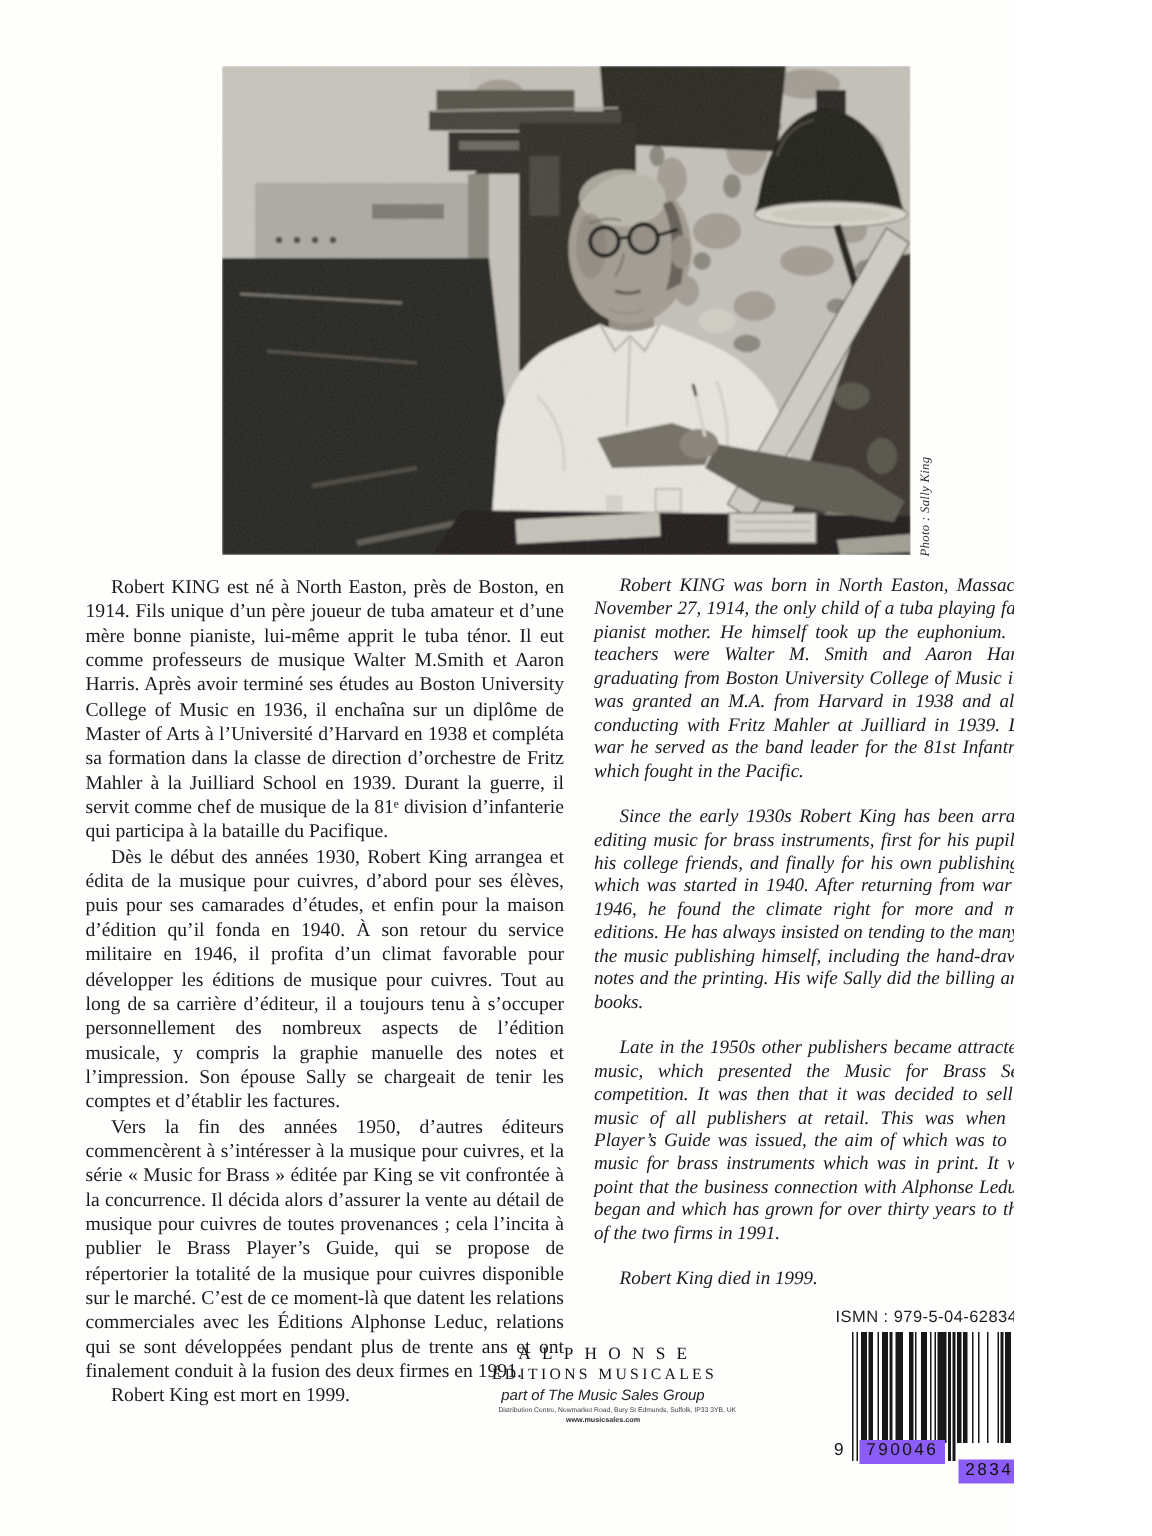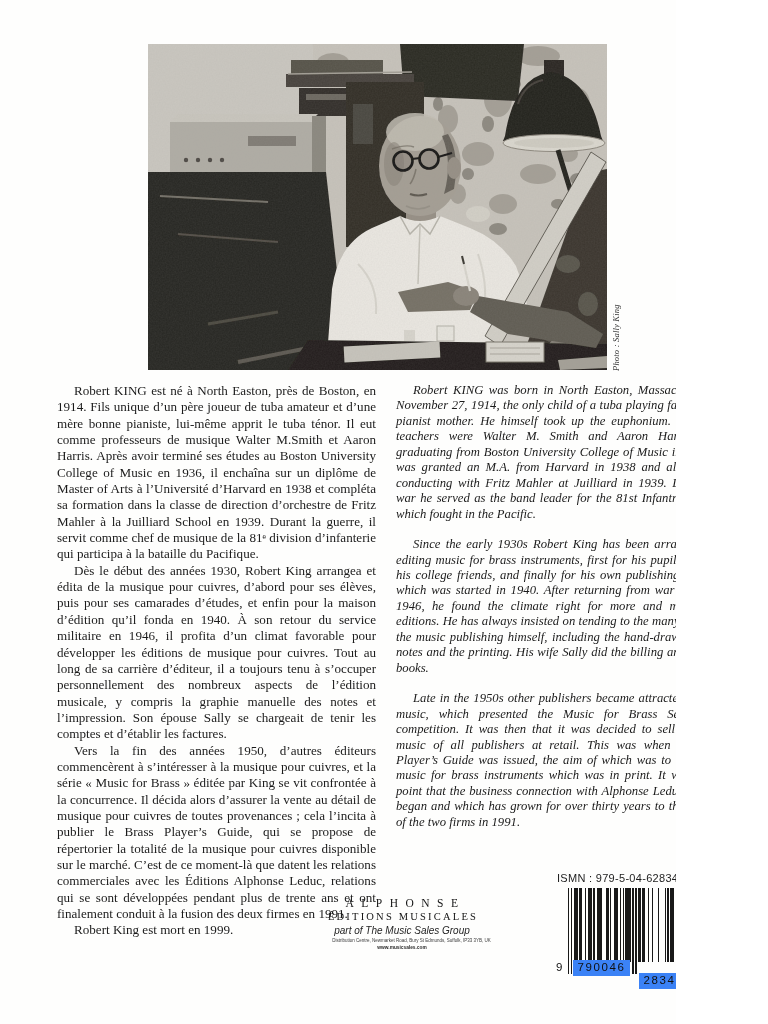--- a/index.html
+++ b/index.html
@@ -32,21 +32,21 @@
         font-family:"Liberation Sans",sans-serif;margin-top:2px;color:#3a3a3a;white-space:nowrap;}
   .logo-web{font-size:6px;transform:scale(.8);transform-origin:50% 0;font-weight:bold;
         font-family:"Liberation Sans",sans-serif;margin-top:1px;color:#2b2b2b;white-space:nowrap;}
 
   
   .barcode-wrap{position:absolute;left:557px;top:872px;width:170px;font-family:"Liberation Sans",sans-serif;}
   .ismn{font-size:11px;letter-spacing:.3px;color:#1d1d1d;white-space:nowrap;}
   .barcode{position:relative;margin:4px 0 0 11px;width:133px;height:92px;}
   #bars{position:absolute;left:0;top:0;width:133px;height:92px;}
   .bc-bar{position:absolute;top:0;background:#181818;}
-  .bc-g{position:absolute;top:72px;height:16px;background:#3b82f6;text-align:center;
+  .bc-g{position:absolute;top:72px;height:16px;background:#8b5cf6;text-align:center;
         font-size:11.5px;line-height:15px;letter-spacing:1.6px;color:#111;}
   .bc-left{left:5px;width:57px;}
   .bc-right{left:71px;width:57px;margin-top:13px;}
   .bc-first{position:absolute;left:-12px;top:72px;font-size:11.5px;line-height:15px;color:#111;}
   .bc-end{position:absolute;left:137px;top:72px;font-size:11.5px;line-height:15px;color:#111;}
 </style>
 </head>
 <body>
 
 <div class="page">
@@ -191,20 +191,21 @@
     <p>Robert KING est né à North Easton, près de Boston, en 1914. Fils unique d’un père joueur de tuba amateur et d’une mère bonne pianiste, lui-même apprit le tuba ténor. Il eut comme professeurs de musique Walter M.Smith et Aaron Harris. Après avoir terminé ses études au Boston University College of Music en 1936, il enchaîna sur un diplôme de Master of Arts à l’Université d’Harvard en 1938 et compléta sa formation dans la classe de direction d’orchestre de Fritz Mahler à la Juilliard School en 1939. Durant la guerre, il servit comme chef de musique de la 81ᵉ division d’infanterie qui participa à la bataille du Pacifique.</p>
     <p>Dès le début des années 1930, Robert King arrangea et édita de la musique pour cuivres, d’abord pour ses élèves, puis pour ses camarades d’études, et enfin pour la maison d’édition qu’il fonda en 1940. À son retour du service militaire en 1946, il profita d’un climat favorable pour développer les éditions de musique pour cuivres. Tout au long de sa carrière d’éditeur, il a toujours tenu à s’occuper personnellement des nombreux aspects de l’édition musicale, y compris la graphie manuelle des notes et l’impression. Son épouse Sally se chargeait de tenir les comptes et d’établir les factures.</p>
     <p>Vers la fin des années 1950, d’autres éditeurs commencèrent à s’intéresser à la musique pour cuivres, et la série « Music for Brass » éditée par King se vit confrontée à la concurrence. Il décida alors d’assurer la vente au détail de musique pour cuivres de toutes provenances ; cela l’incita à publier le Brass Player’s Guide, qui se propose de répertorier la totalité de la musique pour cuivres disponible sur le marché. C’est de ce moment-là que datent les relations commerciales avec les Éditions Alphonse Leduc, relations qui se sont développées pendant plus de trente ans et ont finalement conduit à la fusion des deux firmes en 1991.</p>
     <p>Robert King est mort en 1999.</p>
   </section>
 
   <section class="col col-en">
     <p>Robert KING was born in North Easton, Massachusetts on November 27, 1914, the only child of a tuba playing father and a pianist mother. He himself took up the euphonium. His music teachers were Walter M. Smith and Aaron Harris. After graduating from Boston University College of Music in 1936, he was granted an M.A. from Harvard in 1938 and also studied conducting with Fritz Mahler at Juilliard in 1939. During the war he served as the band leader for the 81st Infantry Division which fought in the Pacific.</p>
     <p>Since the early 1930s Robert King has been arranging and editing music for brass instruments, first for his pupils, then for his college friends, and finally for his own publishing company which was started in 1940. After returning from war service in 1946, he found the climate right for more and more brass editions. He has always insisted on tending to the many details of the music publishing himself, including the hand-drawing of the notes and the printing. His wife Sally did the billing and kept the books.</p>
     <p>Late in the 1950s other publishers became attracted to brass music, which presented the Music for Brass Series with competition. It was then that it was decided to sell the brass music of all publishers at retail. This was when the Brass Player’s Guide was issued, the aim of which was to list all the music for brass instruments which was in print. It was at this point that the business connection with Alphonse Leduc Editions began and which has grown for over thirty years to the merging of the two firms in 1991.</p>
+    <p>Robert King died in 1999.</p>
     <div class="date-code">05/1992</div>
   </section>
 
   <div class="logo">
     <div class="logo-alphonse">ALPHONSE</div>
     <div class="logo-editions">ÉDITIONS MUSICALES</div>
     <div class="logo-group">part of The Music Sales Group</div>
     <div class="logo-address">Distribution Centre, Newmarket Road, Bury St Edmunds, Suffolk, IP33 3YB, UK</div>
     <div class="logo-web">www.musicsales.com</div>
   </div>

